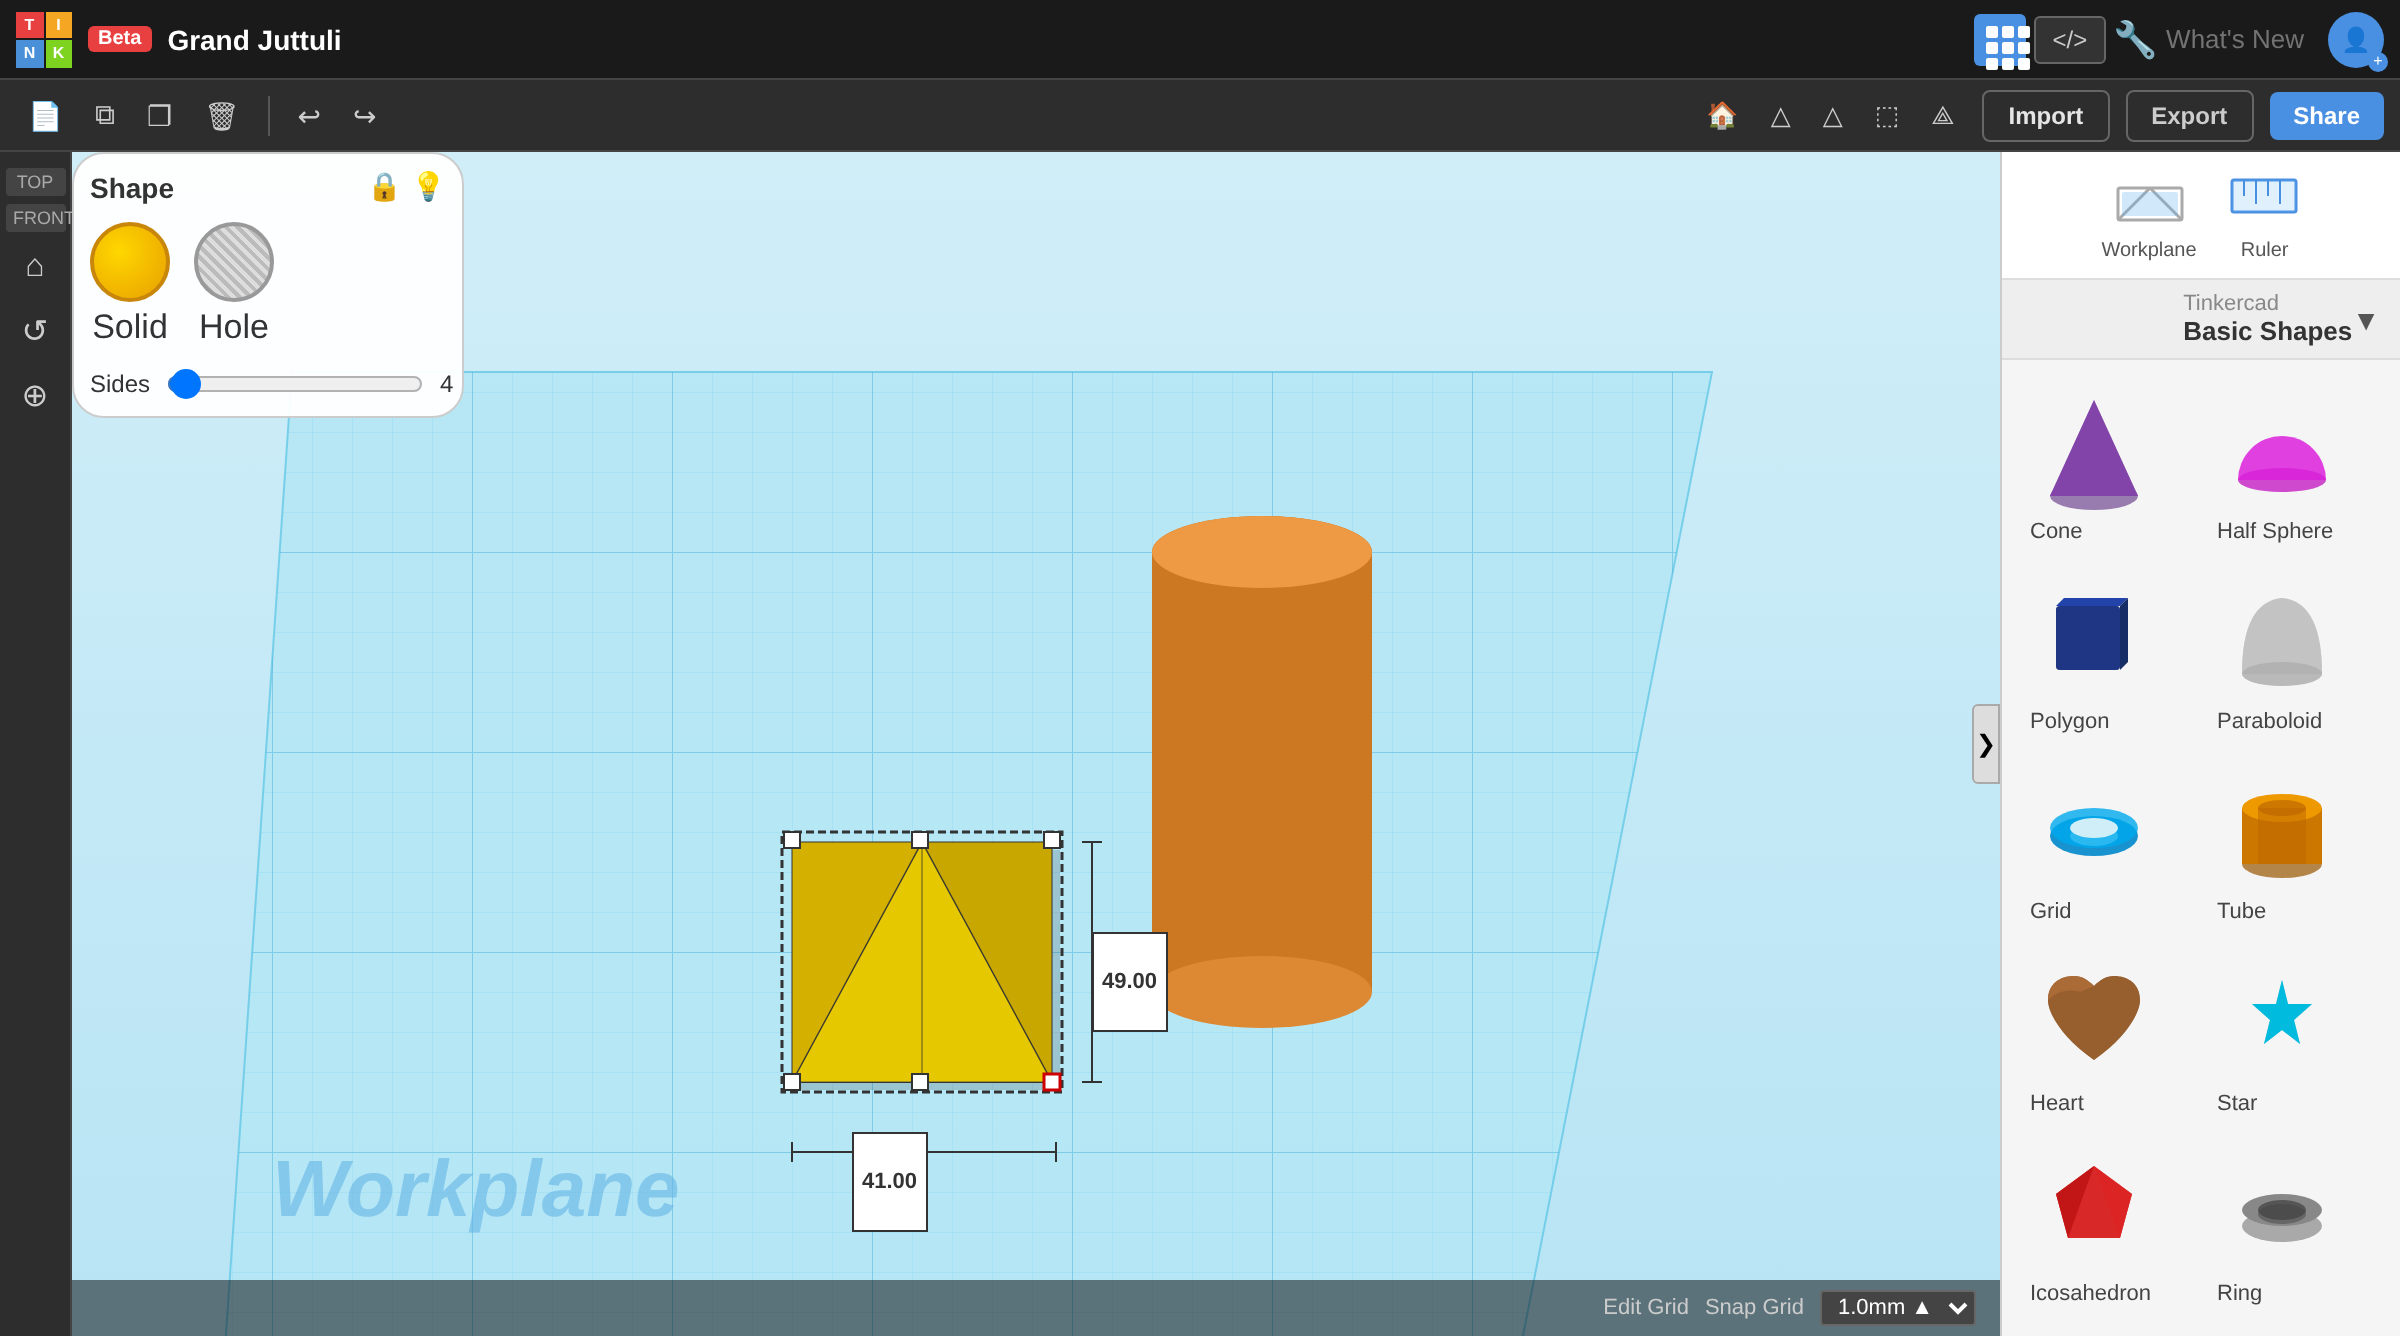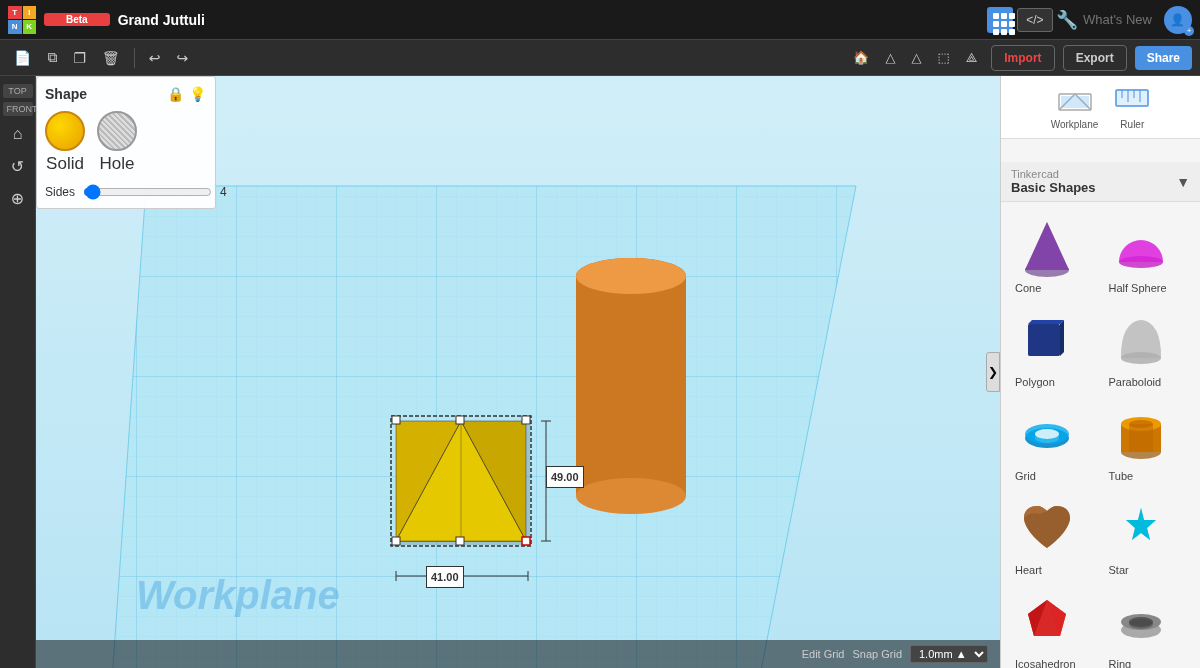--- a/index.html
+++ b/index.html
@@ -10,21 +10,21 @@
       display: flex; align-items: center; height: 40px;
       background: #1a1a1a; border-bottom: 1px solid #444;
     }
     #logo { width: 36px; height: 36px; margin: 2px 4px; display: flex; align-items: center; justify-content: center; }
     .logo-grid { display: grid; grid-template-columns: 1fr 1fr; gap: 1px; width: 28px; height: 28px; }
     .logo-cell { display: flex; align-items: center; justify-content: center; font-size: 8px; font-weight: bold; color: white; }
     .logo-t { background: #e84040; }
     .logo-i { background: #f5a623; }
     .logo-n { background: #4a90d9; }
     .logo-k { background: #7ed321; }
-    #beta-badge { background: #e84040; color: white; font-size: 10px; font-weight: bold; padding: 1px 22px; border-radius: 3px; margin-right: 8px; }
+    #beta-badge { background: #e84040; color: white; font-size: 10px; font-weight: bold; padding: 1px 5px; border-radius: 3px; margin-right: 8px; }
     #project-name { color: white; font-size: 14px; font-weight: bold; flex: 1; }
     .top-icons { display: flex; align-items: center; gap: 4px; margin-right: 8px; }
     #apps-grid { background: #4a90e2; padding: 6px; border-radius: 3px; display: grid; grid-template-columns: 1fr 1fr 1fr; gap: 2px; width: 26px; height: 26px; cursor: pointer; }
     .grid-dot { background: white; border-radius: 1px; width: 6px; height: 6px; }
     #code-btn { background: #333; border: 1px solid #666; color: #ccc; padding: 4px 8px; border-radius: 3px; font-size: 12px; cursor: pointer; }
     #tools-btn { background: transparent; border: none; color: #ccc; font-size: 18px; cursor: pointer; }
     #whats-new-btn { background: transparent; border: none; color: #737373; font-size: 13px; cursor: pointer; margin-right: 8px; }
     #user-btn { background: transparent; border: none; cursor: pointer; }
     .user-avatar { width: 28px; height: 28px; border-radius: 50%; background: #4a90e2; display: flex; align-items: center; justify-content: center; color: white; font-size: 12px; position: relative; }
     .user-plus { position: absolute; bottom: -2px; right: -2px; background: #4a90e2; border-radius: 50%; width: 10px; height: 10px; font-size: 8px; display: flex; align-items: center; justify-content: center; color: white; }
@@ -34,21 +34,21 @@
       display: flex; align-items: center; height: 36px;
       background: #2d2d2d; border-bottom: 1px solid #444; padding: 0 8px; gap: 4px;
     }
     .toolbar-btn { background: transparent; border: none; color: #ccc; cursor: pointer; padding: 4px 6px; border-radius: 3px; font-size: 14px; }
     .toolbar-separator { width: 1px; height: 20px; background: #555; margin: 0 4px; }
     #view-controls { display: flex; align-items: center; margin-left: auto; gap: 4px; }
     .view-btn { background: transparent; border: none; color: #ccc; cursor: pointer; padding: 3px 6px; border-radius: 3px; font-size: 13px; }
     #import-btn, #export-btn, #share-btn {
       padding: 5px 12px; border-radius: 4px; border: none; cursor: pointer; font-size: 12px; font-weight: bold; margin-left: 4px;
     }
-    #import-btn { background: transparent; color: #ef4444; border: 1px solid #666; }
+    #import-btn { background: transparent; color: #e5e5e5; border: 1px solid #666; }
     #export-btn { background: transparent; color: #ccc; border: 1px solid #666; }
     #share-btn { background: #4a90e2; color: white; }
 
     
     #main { display: flex; height: calc(668px - 76px); }
 
     
     #left-panel {
       width: 36px; background: #2d2d2d; border-right: 1px solid #444;
       display: flex; flex-direction: column; align-items: center; padding-top: 8px; gap: 4px;
@@ -63,21 +63,21 @@
     }
     #workplane-svg { width: 100%; height: 100%; }
 
     
     #workplane-label {
       position: absolute; bottom: 50px; left: 100px; color: rgba(100,180,230,0.6);
       font-size: 40px; font-weight: bold; pointer-events: none; font-style: italic;
     }
 
     
-    .dim-label { position: absolute; background: white; border: 1px solid #333; padding: 4px 4px; font-size: 11px; font-weight: bold; color: #333; }
+    .dim-label { position: absolute; background: white; border: 1px solid #333; padding: 18px 4px; font-size: 11px; font-weight: bold; color: #333; }
 
     
     #collapse-btn {
       position: absolute; right: 0; top: 50%; transform: translateY(-50%);
       background: #ddd; border: 1px solid #aaa; width: 14px; height: 40px;
       display: flex; align-items: center; justify-content: center;
       cursor: pointer; font-size: 12px; border-radius: 3px 0 0 3px;
       z-index: 10;
     }
 
@@ -85,22 +85,22 @@
     #snap-grid-bar {
       position: absolute; bottom: 0; left: 0; right: 0; height: 28px;
       background: rgba(0,0,0,0.5); display: flex; align-items: center; justify-content: flex-end;
       padding: 0 12px; gap: 8px;
     }
     .snap-label { color: #ccc; font-size: 11px; }
     .snap-select { background: #444; color: white; border: 1px solid #666; font-size: 11px; padding: 1px 4px; border-radius: 2px; }
 
     
     #shape-panel {
-      position: absolute; top: 0; left: 0; width: 180px;
-      background: rgba(255,255,255,0.95); border: 1px solid #ccc; border-radius: 3px;
+      position: absolute; top: 0; left: 0; width: 196px;
+      background: rgba(255,255,255,0.95); border: 1px solid #ccc; border-radius: 16px;
       padding: 8px; z-index: 20;
     }
     #shape-panel-header { display: flex; align-items: center; justify-content: space-between; margin-bottom: 8px; }
     #shape-panel-title { font-size: 14px; font-weight: bold; color: #333; }
     .panel-icon-btn { background: transparent; border: none; cursor: pointer; font-size: 14px; color: #666; }
     .shape-options { display: flex; gap: 12px; margin-bottom: 10px; }
     .shape-option { display: flex; flex-direction: column; align-items: center; cursor: pointer; }
     .shape-opt-label { font-size: 17px; color: #333; margin-top: 3px; }
     .solid-circle { width: 40px; height: 40px; border-radius: 50%; background: radial-gradient(circle at 35% 35%, #ffd700, #e8a000); border: 2px solid #c8860a; }
     .hole-circle { width: 40px; height: 40px; border-radius: 50%; background: repeating-linear-gradient(45deg, #ddd, #ddd 2px, #bbb 2px, #bbb 4px); border: 2px solid #999; }
@@ -111,21 +111,21 @@
 
     
     #right-panel {
       width: 200px; background: #f5f5f5; border-left: 1px solid #ccc;
       display: flex; flex-direction: column;
     }
     #right-top { display: flex; justify-content: center; gap: 16px; padding: 8px; background: white; border-bottom: 1px solid #ddd; }
     .right-top-item { display: flex; flex-direction: column; align-items: center; cursor: pointer; }
     .right-top-icon { font-size: 20px; margin-bottom: 2px; }
     .right-top-label { font-size: 10px; color: #555; }
-    #shapes-header { display: flex; align-items: center; justify-content: space-between; padding: 6px 10px; background: #eee; border-bottom: 1px solid #ddd; margin-top: 23px; }
+    #shapes-header { display: flex; align-items: center; justify-content: flex-end; padding: 6px 10px; background: #eee; border-bottom: 1px solid #ddd; }
     #shapes-source { font-size: 11px; color: #888; }
     #shapes-category { font-size: 13px; font-weight: bold; color: #333; }
     #shapes-dropdown-btn { background: transparent; border: none; cursor: pointer; font-size: 14px; color: #555; }
     #shapes-grid { display: grid; grid-template-columns: 1fr 1fr; gap: 8px; padding: 10px; overflow-y: auto; flex: 1; }
     .shape-item { display: flex; flex-direction: column; align-items: flex-start; cursor: pointer; padding: 4px; border-radius: 4px; }
     .shape-icon { width: 64px; height: 64px; display: flex; align-items: center; justify-content: center; }
     .shape-name { font-size: 11px; color: #444; margin-top: 2px; text-align: center; }
   </style>
 </head>
 <body>

